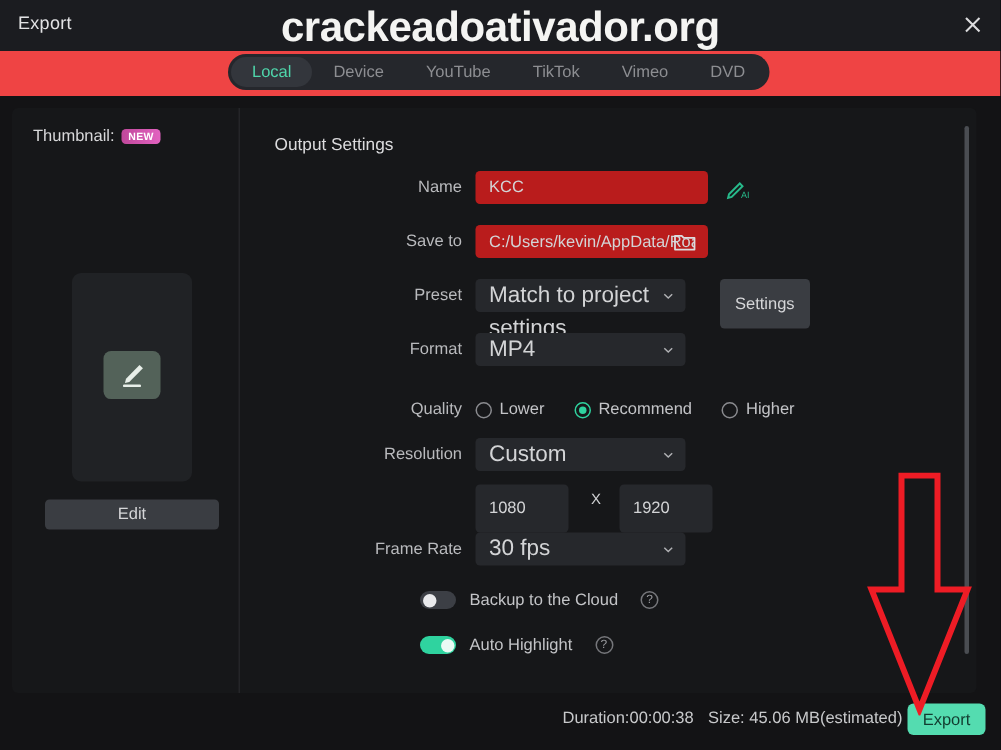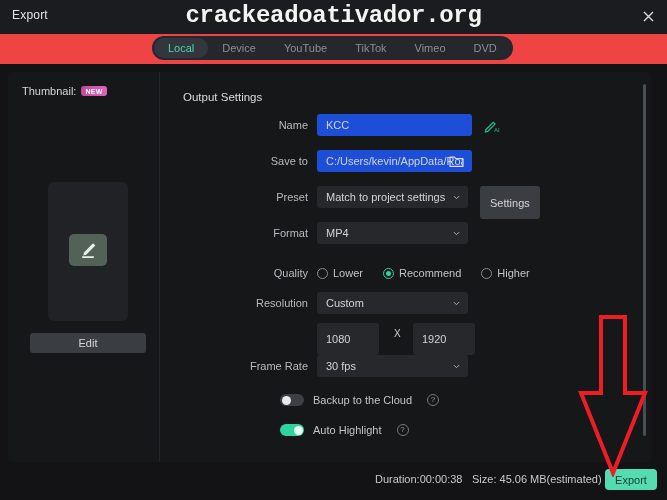--- a/index.html
+++ b/index.html
@@ -32,25 +32,24 @@
     left: 12px; top: 8px;
     font-size: 12px;
     color: #e2e2e4;
     letter-spacing: .2px;
   }
   .watermark {
     position: absolute;
     left: 0; top: 2px;
     width: 667px;
     text-align: center;
-    font-size: 24px;
+    font-size: 28px;
     font-weight: bold;
     color: #f4f4f2;
     letter-spacing: -0.3px;
-    font-family: Liberation Mono, monospace;
   }
   .close-btn {
     position: absolute;
     right: 8px; top: 5px;
     width: 22px; height: 22px;
     display: flex; align-items: center; justify-content: center;
     cursor: pointer;
   }
   .close-btn svg { display: block; }
 
@@ -176,38 +175,38 @@
     text-align: right;
     line-height: 22px;
     font-size: 11px;
     color: #b9babd;
   }
 
   .field {
     position: absolute;
     left: 157px; top: 0;
     width: 155px; height: 22px;
-    background: #1d4ed8;
+    background: #b91c1c;
     border: none;
     border-radius: 3px;
     color: #d3d4d6;
     font-size: 11px;
     font-family: inherit;
     padding: 0 9px;
     outline: none;
   }
 
   .select {
     position: absolute;
     left: 157px; top: 0;
-    width: 151px; height: 22px;
+    width: 140px; height: 22px;
     background: #26282c;
     border-radius: 3px;
     color: #d3d4d6;
-    font-size: 11px;
+    font-size: 15px;
     line-height: 22px;
     padding: 0 9px;
     cursor: pointer;
   }
   .chevron {
     position: absolute;
     right: 8px; top: 8px;
     width: 7px; height: 7px;
     pointer-events: none;
   }

